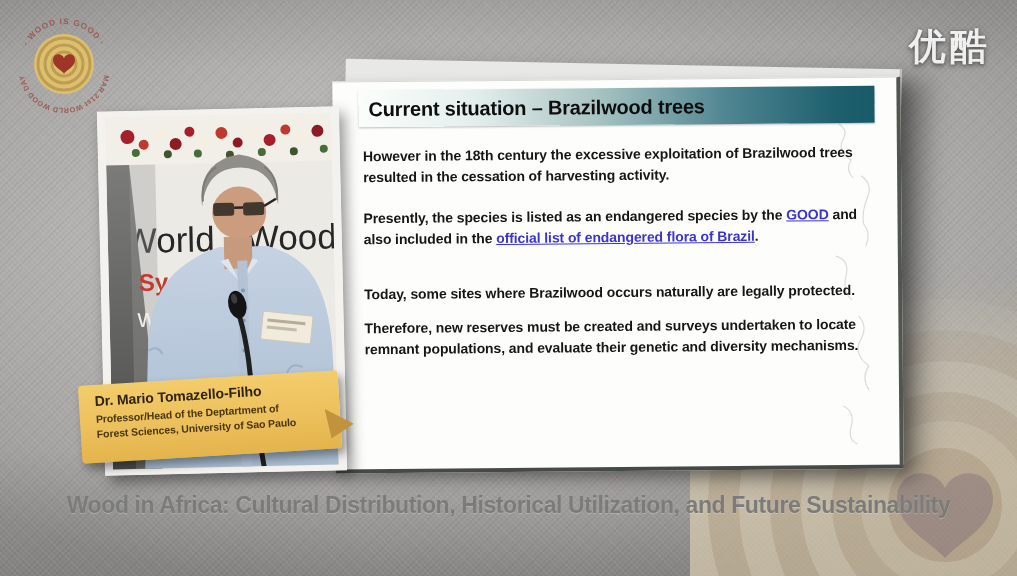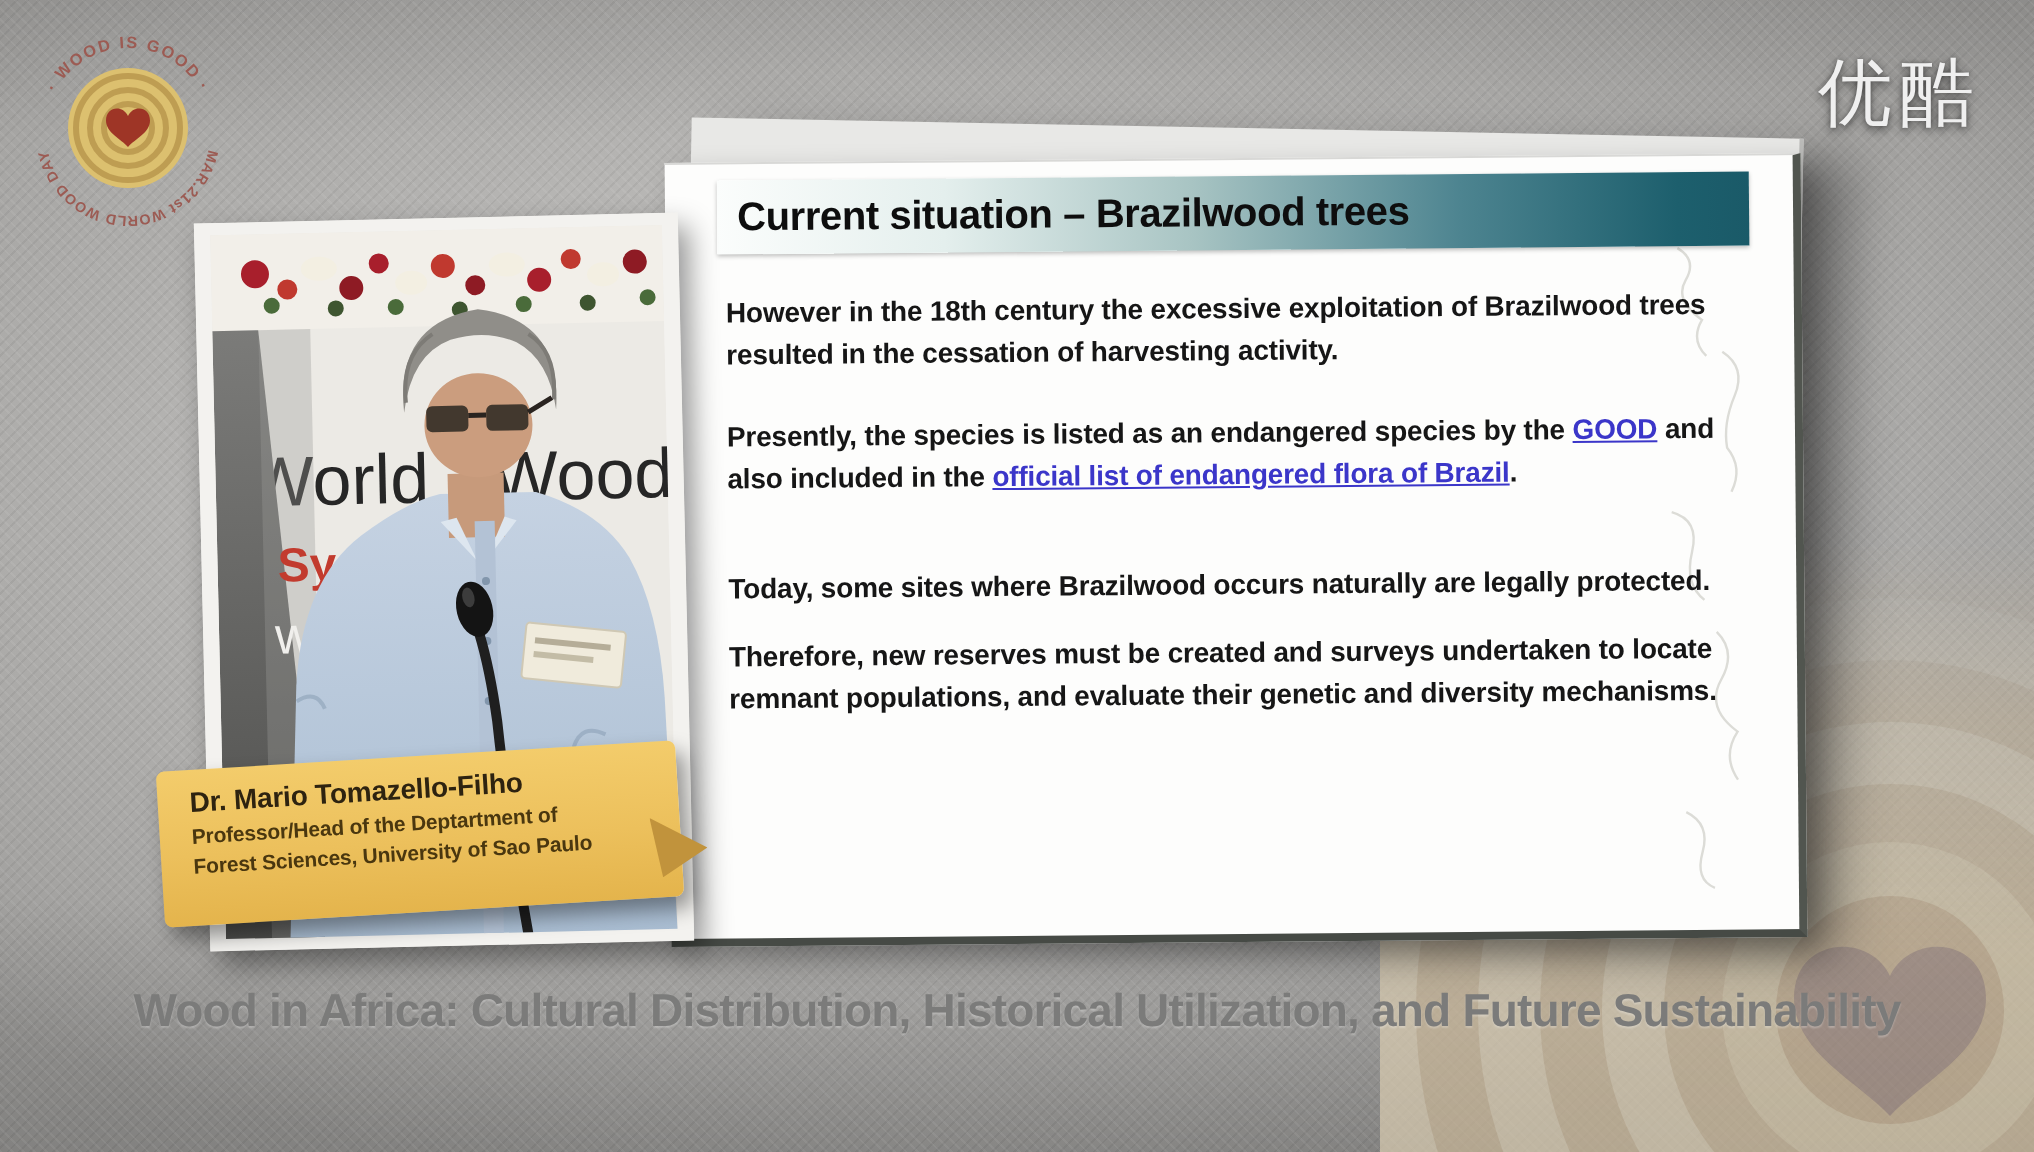--- a/index.html
+++ b/index.html
@@ -49,21 +49,21 @@
     background:#c1933c;clip-path:polygon(0 0,100% 55%,18% 100%);}
   .nt-name{font-size:14px;font-weight:bold;color:#2e2310;margin:0 0 4px 0;letter-spacing:-0.1px;}
   .nt-line{font-size:10.5px;font-weight:bold;color:#4a370f;margin:0 0 3px 0;letter-spacing:-0.1px;}
   
   .logo{position:absolute;left:13px;top:12px;width:102px;height:102px;}
   
   .caption{position:absolute;left:0;top:492px;width:100%;text-align:center;
     font-size:23px;font-weight:bold;color:#7b7b7a;letter-spacing:-0.4px;
     text-shadow:0 1px 1px rgba(255,255,255,.25);}
   
-  .youku{position:absolute;top:22px;right:26px;font-size:37px;font-weight:normal;color:#efefef;
+  .youku{position:absolute;top:22px;right:26px;font-size:37px;font-weight:bold;color:#efefef;
     letter-spacing:4px;text-shadow:0 2px 5px rgba(0,0,0,.5), 0 0 2px rgba(0,0,0,.3);}
 </style>
 </head>
 <body>
 
 <div id="stage">
 
   <svg class="rings" viewBox="0 0 560 450">
     <g opacity="0.82">
       <circle cx="255" cy="233" r="268" fill="#d8cbb0"></circle>

